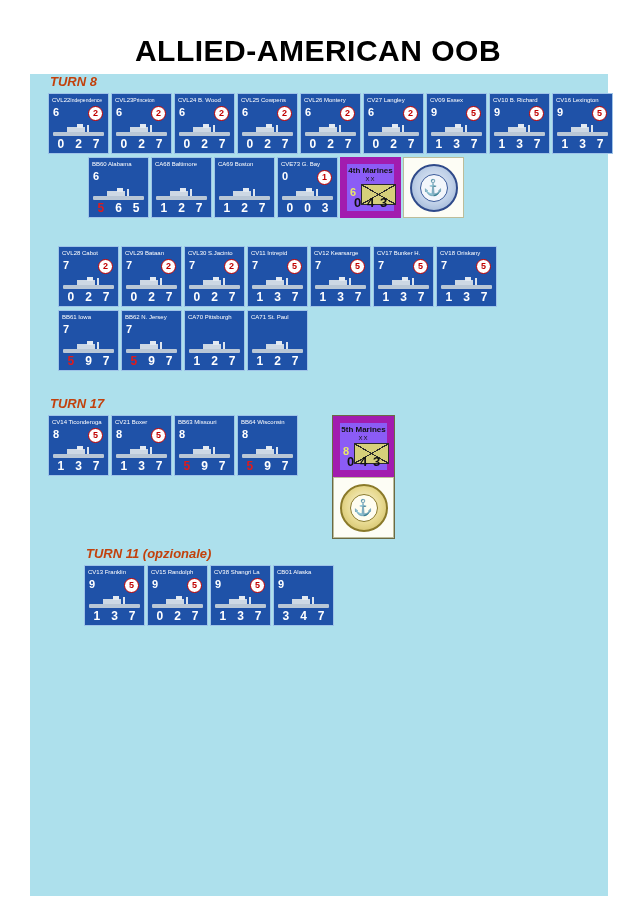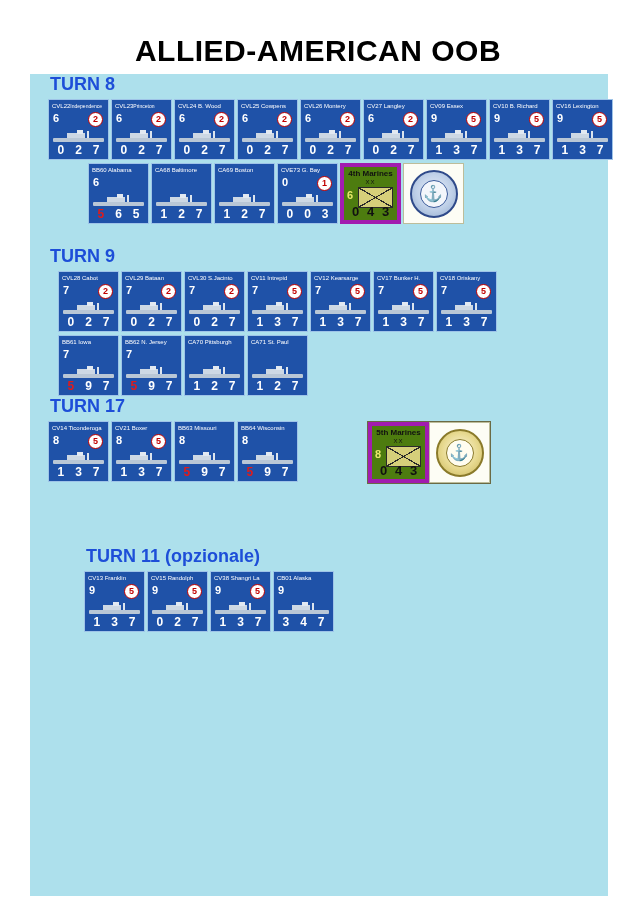--- a/index.html
+++ b/index.html
@@ -36,25 +36,26 @@
     left: 30px;
     top: 58px;
     width: 578px;
     height: 822px;
     background: #ade0ec;
   }
   .turn-block {
     position: absolute;
   }
   .turn-label {
-    font-size: 18px;
+    font-size: 13px;
     font-weight: bold;
-    color: #1d4ed8;
+    color: #c2410c;
     margin-bottom: 4px;
     padding-left: 2px;
+    font-style: italic;
   }
   .row {
     display: flex;
     flex-direction: row;
     align-items: flex-start;
   }
   .row + .row { margin-top: 3px; }
 
   
   .counter {
@@ -143,22 +144,22 @@
     color: #ffffff;
     padding: 0 3px;
     box-sizing: border-box;
   }
   .counter .bottom .red { color: #e01b1b; }
 
   
   .marine {
     width: 61px;
     height: 61px;
-    background: #4d7c0f;
-    border: 4px solid #a21caf;
+    background: #8b5cf6;
+    border: 7px solid #a21caf;
     box-sizing: border-box;
     position: relative;
     margin-right: 2px;
   }
   .marine .mname {
     position: absolute;
     top: 2px; left: 0; right: 0;
     text-align: center;
     font-size: 8px;
     font-weight: bold;
@@ -252,26 +253,25 @@
   }
   .emblem.gold .ring .inner {
     border-color: #8a7a2a;
     background: #fffdf0;
   }
   .emblem.gold .ring .anchor { color: #6a5a16; }
 
   
   .group-frame {
     display: flex;
-    flex-direction: row;
+    flex-direction: column;
     border: 1px solid #6a6a45;
     padding: 0;
     background: #8a9a3b;
     width: auto;
-    margin-left: 35px;
   }
   .group-frame .marine,
   .group-frame .emblem { margin-right: 0; }
 </style>
 </head>
 <body>
 
 <div id="page">
   <div id="title">ALLIED-AMERICAN OOB</div>
   <div id="board">
@@ -496,21 +496,20 @@
           </div>
           <div class="emblem">
             <div class="ring">
               <div class="inner"></div>
               <div class="anchor">⚓</div>
             </div>
           </div>
         </div>
       </div>
       <div class="turn-block" style="left: 18px; top: 172px;">
-        <div class="turn-label">TURN 9</div>
         <div class="row" style="margin-left: 10px;">
           <div class="counter">
             <div class="cname">CVL28 Cabot</div>
             <div class="att">7</div>
             <div class="circle">2</div>
             <div class="silhouette">
               <div class="hull"></div>
               <div class="sup1"></div>
               <div class="sup2"></div>
               <div class="mast"></div>

